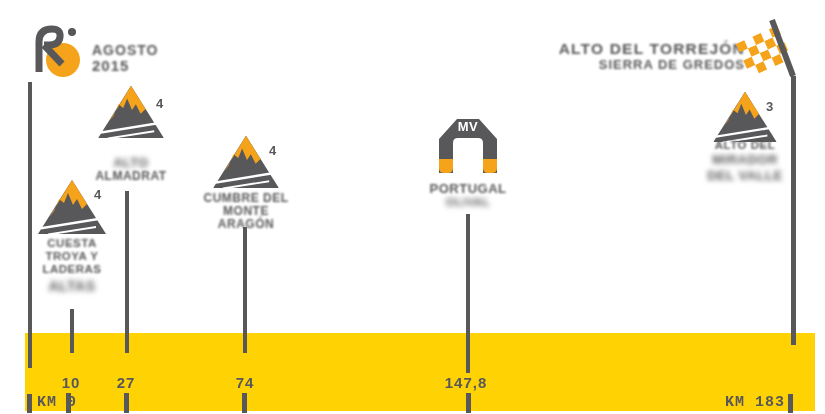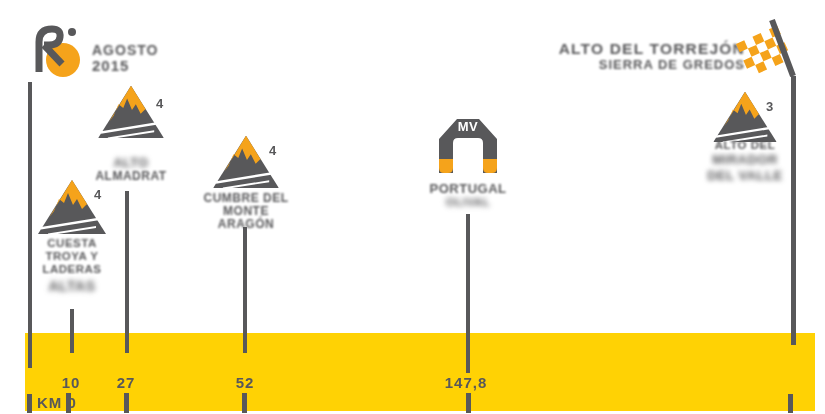--- a/index.html
+++ b/index.html
@@ -5,21 +5,21 @@
   html,body{margin:0;padding:0;background:#ffffff;}
   .canvas{
     position:relative;width:825px;height:414px;overflow:hidden;background:#ffffff;
     font-family:"Liberation Sans",sans-serif;color:#58585A;
   }
   .abs{position:absolute;}
   .band{left:25px;top:333px;width:790px;height:78px;background:#FFD204;}
   .vline{background:#58585A;width:4px;}
   .tickbar{background:#58585A;width:5px;height:20px;top:393px;}
   .kmnum{top:374px;font-size:15px;font-weight:bold;letter-spacing:1px;text-align:center;}
-  .kmedge{top:394px;font-size:15px;font-weight:bold;letter-spacing:1px;}
+  .kmedge{top:394px;font-size:15px;font-weight:bold;letter-spacing:1px;font-family:Liberation Mono, monospace;}
   .lbl{font-weight:bold;text-align:center;text-transform:uppercase;color:#58585A;}
   .lbl div{line-height:13px;font-size:11.5px;letter-spacing:.5px;}
   .soft{filter:blur(1.15px);}
   .blob{filter:blur(2.4px);}
   .cat{font-size:13px;font-weight:bold;color:#58585A;filter:blur(.4px);}
   .datelbl{font-weight:bold;line-height:15px;letter-spacing:1px;}
   .finname{text-align:right;font-weight:bold;}
   .finname .l1{font-size:15.5px;letter-spacing:1.2px;line-height:17px;}
   .finname .l2{font-size:13px;letter-spacing:1px;line-height:15px;}
   .mvtext{left:436px;top:119px;width:64px;text-align:center;font-size:13px;
@@ -84,21 +84,21 @@
 
   <svg class="abs" style="left:212px;top:132px" width="68" height="56" viewBox="0 0 68 58">
       <use href="#sym-mtn"></use>
     </svg>
   <div class="abs cat" style="left:269px;top:143px">4</div>
   <div class="abs lbl soft" style="left:196px;top:192px;width:100px">
     <div style="font-size:12px">CUMBRE DEL</div>
     <div style="font-size:12px">MONTE ARAGÓN</div>
   </div>
   <div class="abs vline" style="left:243px;top:227px;height:126px"></div>
-  <div class="abs kmnum" style="left:225px;width:40px">52</div>
+  <div class="abs kmnum" style="left:225px;width:40px">74</div>
   <div class="abs tickbar" style="left:242px"></div>
 
   <svg class="abs" style="left:436px;top:116px" width="64" height="57" viewBox="0 0 64 57">
     <path d="M3,57 V23 L21,3 H43 L61,23 V57 H47 V27 Q47,22 42,22 H22 Q17,22 17,27 V57 Z" fill="#58585A"></path>
     <path d="M3,43 H17 V52 Q17,57 12,57 H8 Q3,57 3,52 Z" fill="#F5A31B"></path>
     <path d="M47,43 H61 V52 Q61,57 56,57 H52 Q47,57 47,52 Z" fill="#F5A31B"></path>
   </svg>
   <div class="abs mvtext">MV</div>
   <div class="abs lbl soft" style="left:418px;top:182px;width:100px">
     <div style="font-size:13px;line-height:14px">PORTUGAL</div>
@@ -130,15 +130,16 @@
   <svg class="abs" style="left:711px;top:88px" width="68" height="54" viewBox="0 0 68 58">
       <use href="#sym-mtn"></use>
     </svg>
   <div class="abs cat" style="left:766px;top:99px">3</div>
   <div class="abs lbl" style="left:700px;top:139px;width:90px">
     <div class="soft">ALTO DEL</div>
     <div class="blob" style="font-size:13px;line-height:16px">MIRADOR</div>
     <div class="blob" style="font-size:13px;line-height:16px">DEL VALLE</div>
   </div>
   <div class="abs vline" style="left:791px;top:76px;height:269px;width:5px"></div>
+  <div class="abs kmedge" style="left:687px;width:98px;text-align:right">KM 183</div>
   <div class="abs tickbar" style="left:788px;top:394px;height:19px"></div>
 
 </div>
 
 </body></html>

